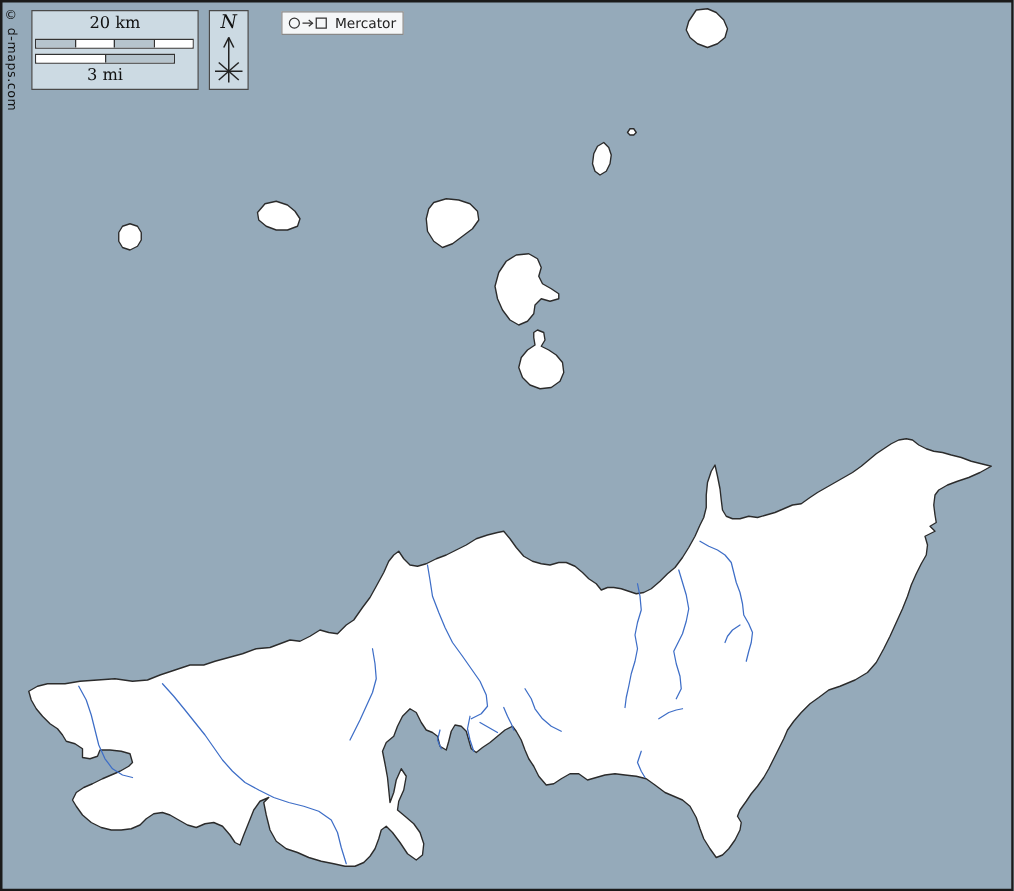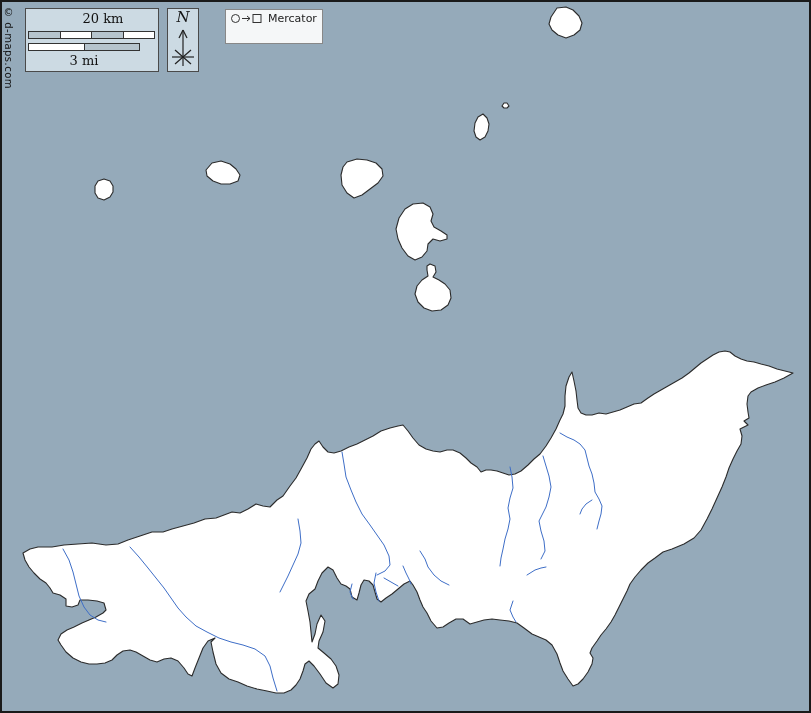--- a/index.html
+++ b/index.html
@@ -17,21 +17,21 @@
     position:absolute;left:3px;top:7px;
     writing-mode:vertical-rl;
     font-size:10px;color:#111;letter-spacing:.5px;
   }
 
   .scale-panel{
     position:absolute;left:25px;top:8px;width:132px;height:62px;
     background:#ccdae3;border:1px solid #4a4a4a;
     font-family:"DejaVu Serif","Liberation Serif",serif;color:#111;
   }
-  .scale-panel .km-label{position:absolute;top:2px;left:0;width:100%;text-align:center;font-size:13px;margin-left:11px;}
+  .scale-panel .km-label{position:absolute;top:2px;left:0;width:100%;text-align:center;font-size:13px;}
   .scale-panel .mi-label{position:absolute;top:44px;left:0;width:116px;text-align:center;font-size:13px;}
   .bar{position:absolute;left:2px;height:6px;border:1px solid #333;display:flex;background:#fff;}
   .km-bar{top:22px;width:125px;}
   .mi-bar{top:34px;width:110px;}
   .bar .seg{flex:1;height:100%;}
   .bar .seg.g{background:#b6c4cd;}
   .bar .seg.w{background:#ffffff;}
   .km-bar .seg + .seg{border-left:1px solid #333;}
   .mi-bar .seg + .seg{border-left:1px solid #333;}
 
@@ -41,21 +41,21 @@
   }
   .compass-n{
     font-family:"DejaVu Serif","Liberation Serif",serif;
     font-style:italic;font-size:15px;color:#111;line-height:17px;
   }
   .compass-panel svg{display:block;margin:0 auto;}
 
   .projection-box{
     position:absolute;left:225px;top:9px;height:17px;
     background:#f5f7f8;border:1px solid #888;
-    display:flex;align-items:center;padding:0 5px 16px 4px;gap:4px;
+    display:flex;align-items:center;padding:0 5px 0 4px;gap:4px;
   }
   .projection-box span{font-size:11px;color:#222;}
 </style>
 </head>
 <body>
 
 <div class="stage">
 
   <svg class="map" width="811" height="713" viewBox="0 0 811 713">
     <path class="land" d="M 23 553 L 30 549 L 38 547 L 52 547 L 64 545 L 78 544 L 92 543 L 106 545 L 118 544 L 128 540 L 140 536 L 152 532 L 163 532 L 172 529 L 183 526 L 194 523 L 205 519 L 216 518 L 224 515 L 232 512 L 240 513 L 248 509 L 256 504 L 263 506 L 270 507 L 277 500 L 283 496 L 290 486 L 296 478 L 301 469 L 307 458 L 311 449 L 315 444 L 319 441 L 323 447 L 328 452 L 334 453 L 341 451 L 349 447 L 357 444 L 365 440 L 373 436 L 381 431 L 390 428 L 398 426 L 403 425 L 408 431 L 413 438 L 419 445 L 426 449 L 433 451 L 440 452 L 447 450 L 453 450 L 460 453 L 466 458 L 471 463 L 477 467 L 481 472 L 486 470 L 491 470 L 497 471 L 503 473 L 509 475 L 515 474 L 521 471 L 528 465 L 534 459 L 540 454 L 546 446 L 551 438 L 556 429 L 560 420 L 563 414 L 565 406 L 565 396 L 566 386 L 569 377 L 572 372 L 574 381 L 576 391 L 577 400 L 578 408 L 581 413 L 586 415 L 592 415 L 599 413 L 606 414 L 613 412 L 620 410 L 627 407 L 634 404 L 641 403 L 648 398 L 654 394 L 661 390 L 668 386 L 675 382 L 682 378 L 689 373 L 695 368 L 701 363 L 707 359 L 713 355 L 719 352 L 725 351 L 730 352 L 735 356 L 741 359 L 747 361 L 754 362 L 761 364 L 769 366 L 777 369 L 785 371 L 793 373 L 784 378 L 775 382 L 766 385 L 758 388 L 751 392 L 748 396 L 747 404 L 748 412 L 749 418 L 744 421 L 748 425 L 740 429 L 742 436 L 741 444 L 737 451 L 733 459 L 729 468 L 726 477 L 722 487 L 717 498 L 712 509 L 707 519 L 701 530 L 694 538 L 684 544 L 672 549 L 663 552 L 655 558 L 648 563 L 641 570 L 635 577 L 630 584 L 627 591 L 623 599 L 619 607 L 615 615 L 611 622 L 606 629 L 601 635 L 597 641 L 592 648 L 590 653 L 593 658 L 592 664 L 588 672 L 583 679 L 578 684 L 573 686 L 568 679 L 563 671 L 560 663 L 557 654 L 552 645 L 546 640 L 539 637 L 532 634 L 524 628 L 517 623 L 509 621 L 500 620 L 492 619 L 484 620 L 477 622 L 470 624 L 463 619 L 456 619 L 449 623 L 443 627 L 437 628 L 431 621 L 427 613 L 423 607 L 420 600 L 417 592 L 413 585 L 410 581 L 404 584 L 398 589 L 392 594 L 386 598 L 381 602 L 377 599 L 375 592 L 373 585 L 369 581 L 364 580 L 361 585 L 359 593 L 357 600 L 352 597 L 350 589 L 346 586 L 341 584 L 337 578 L 333 570 L 328 567 L 322 573 L 318 581 L 315 589 L 309 594 L 306 601 L 308 611 L 310 622 L 311 632 L 312 642 L 315 634 L 317 624 L 321 615 L 325 621 L 323 632 L 319 641 L 318 648 L 324 653 L 331 659 L 336 666 L 339 675 L 338 684 L 333 688 L 326 683 L 320 674 L 314 666 L 309 661 L 305 664 L 303 671 L 300 679 L 296 685 L 291 690 L 284 693 L 276 693 L 267 691 L 257 689 L 247 686 L 238 682 L 229 679 L 221 673 L 216 664 L 213 652 L 211 642 L 215 638 L 208 641 L 203 648 L 199 658 L 195 668 L 192 676 L 188 674 L 184 668 L 178 661 L 171 658 L 164 659 L 157 662 L 150 660 L 143 656 L 136 652 L 130 650 L 123 651 L 117 655 L 112 660 L 105 663 L 97 664 L 89 664 L 81 662 L 73 658 L 66 652 L 61 645 L 58 640 L 61 634 L 67 630 L 74 627 L 82 623 L 89 620 L 96 617 L 103 613 L 106 610 L 104 603 L 97 601 L 88 600 L 80 600 L 78 605 L 72 607 L 66 606 L 66 599 L 60 595 L 53 593 L 50 588 L 46 583 L 40 579 L 34 573 L 29 567 L 25 560 Z"></path>

